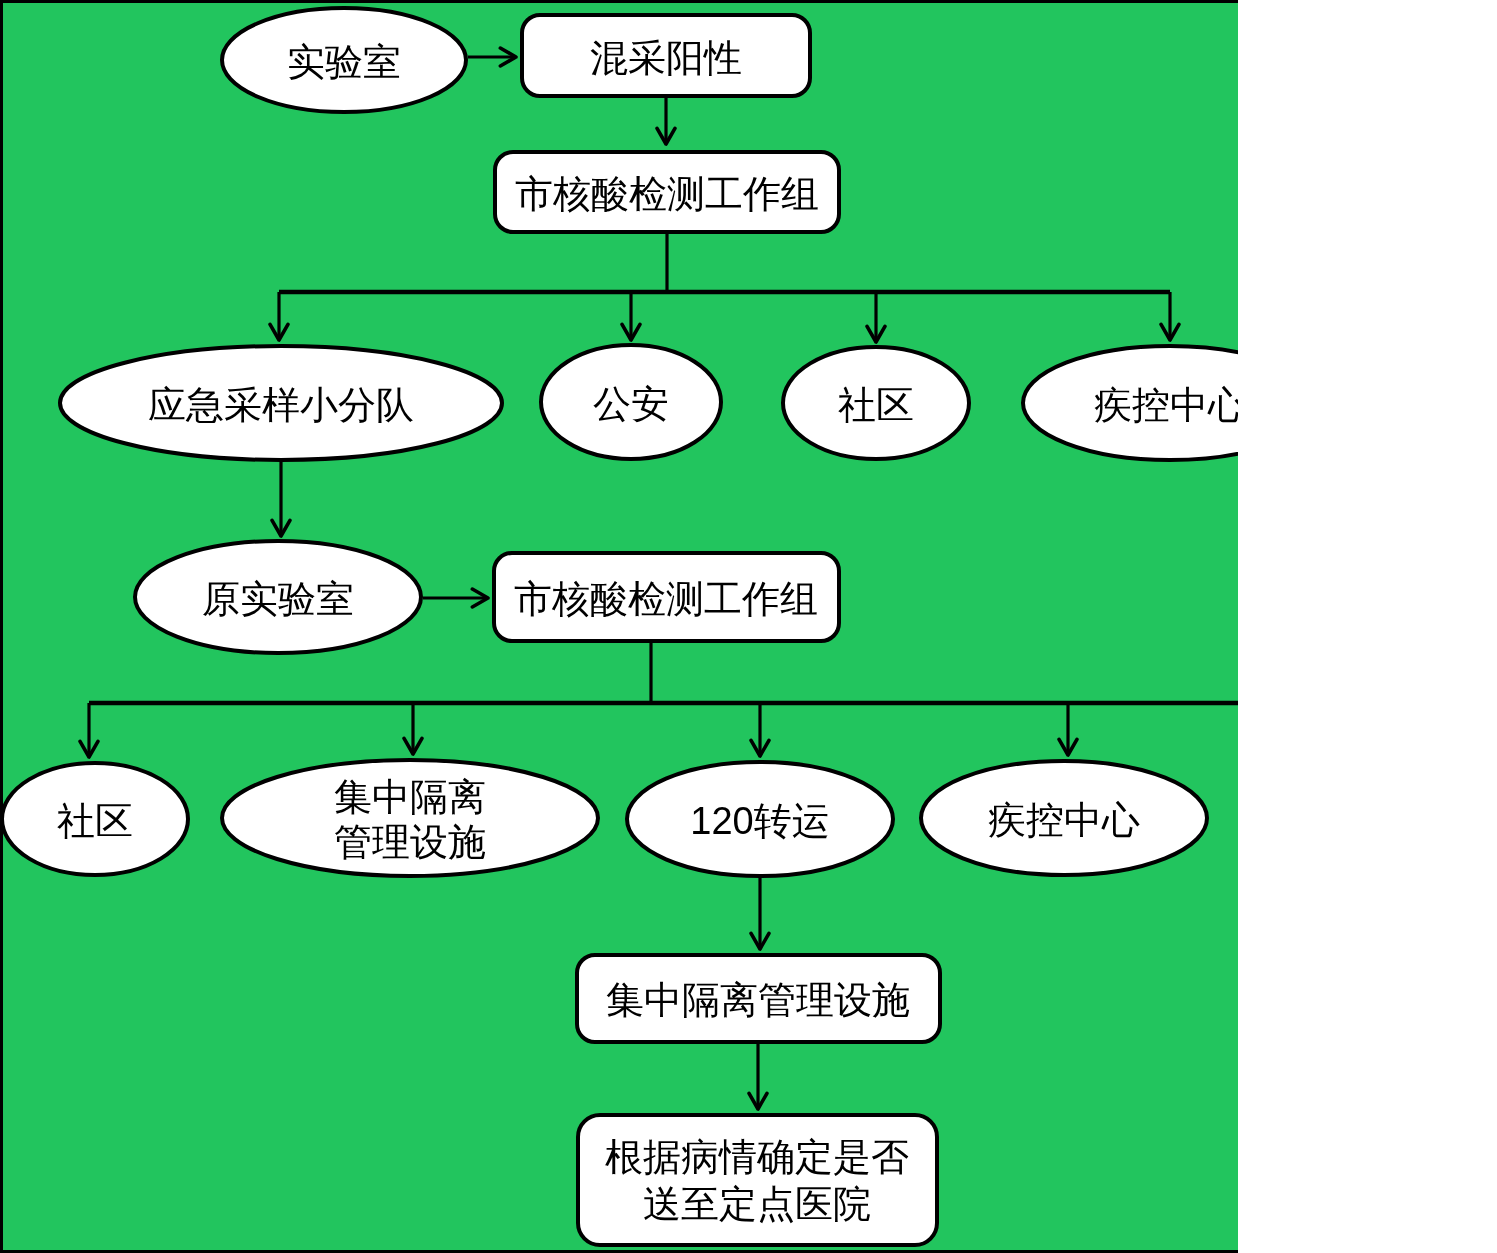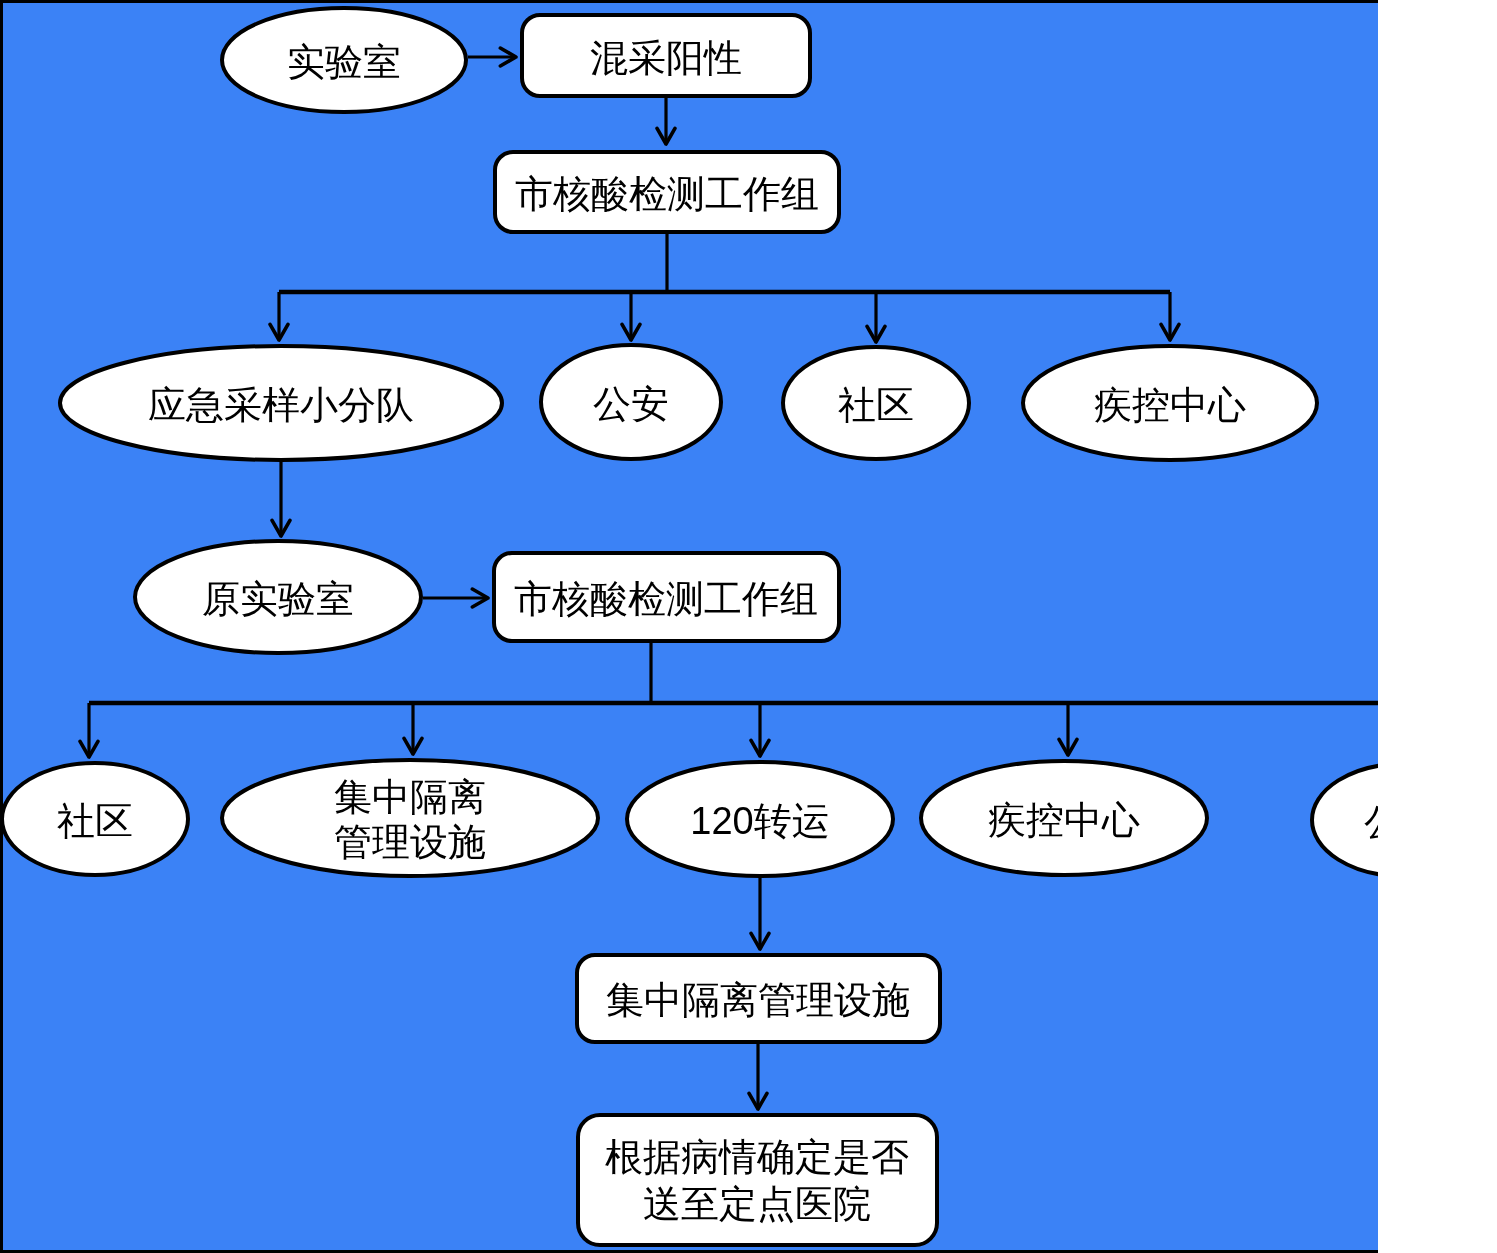--- a/index.html
+++ b/index.html
@@ -2,23 +2,23 @@
 <html><head>
 <meta charset="utf-8">
 <style>
   html, body {
     margin: 0;
     padding: 0;
     background: #ffffff;
   }
   .stage {
     position: relative;
-    width: 1378px;
+    width: 1238px;
     height: 1253px;
-    background: #3b82f6;
+    background: #22c55e;
     overflow: hidden;
   }
   svg {
     display: block;
     font-family: "Liberation Sans", sans-serif;
   }
   .node-shape {
     fill: #ffffff;
     stroke: #000000;
     stroke-width: 4;

